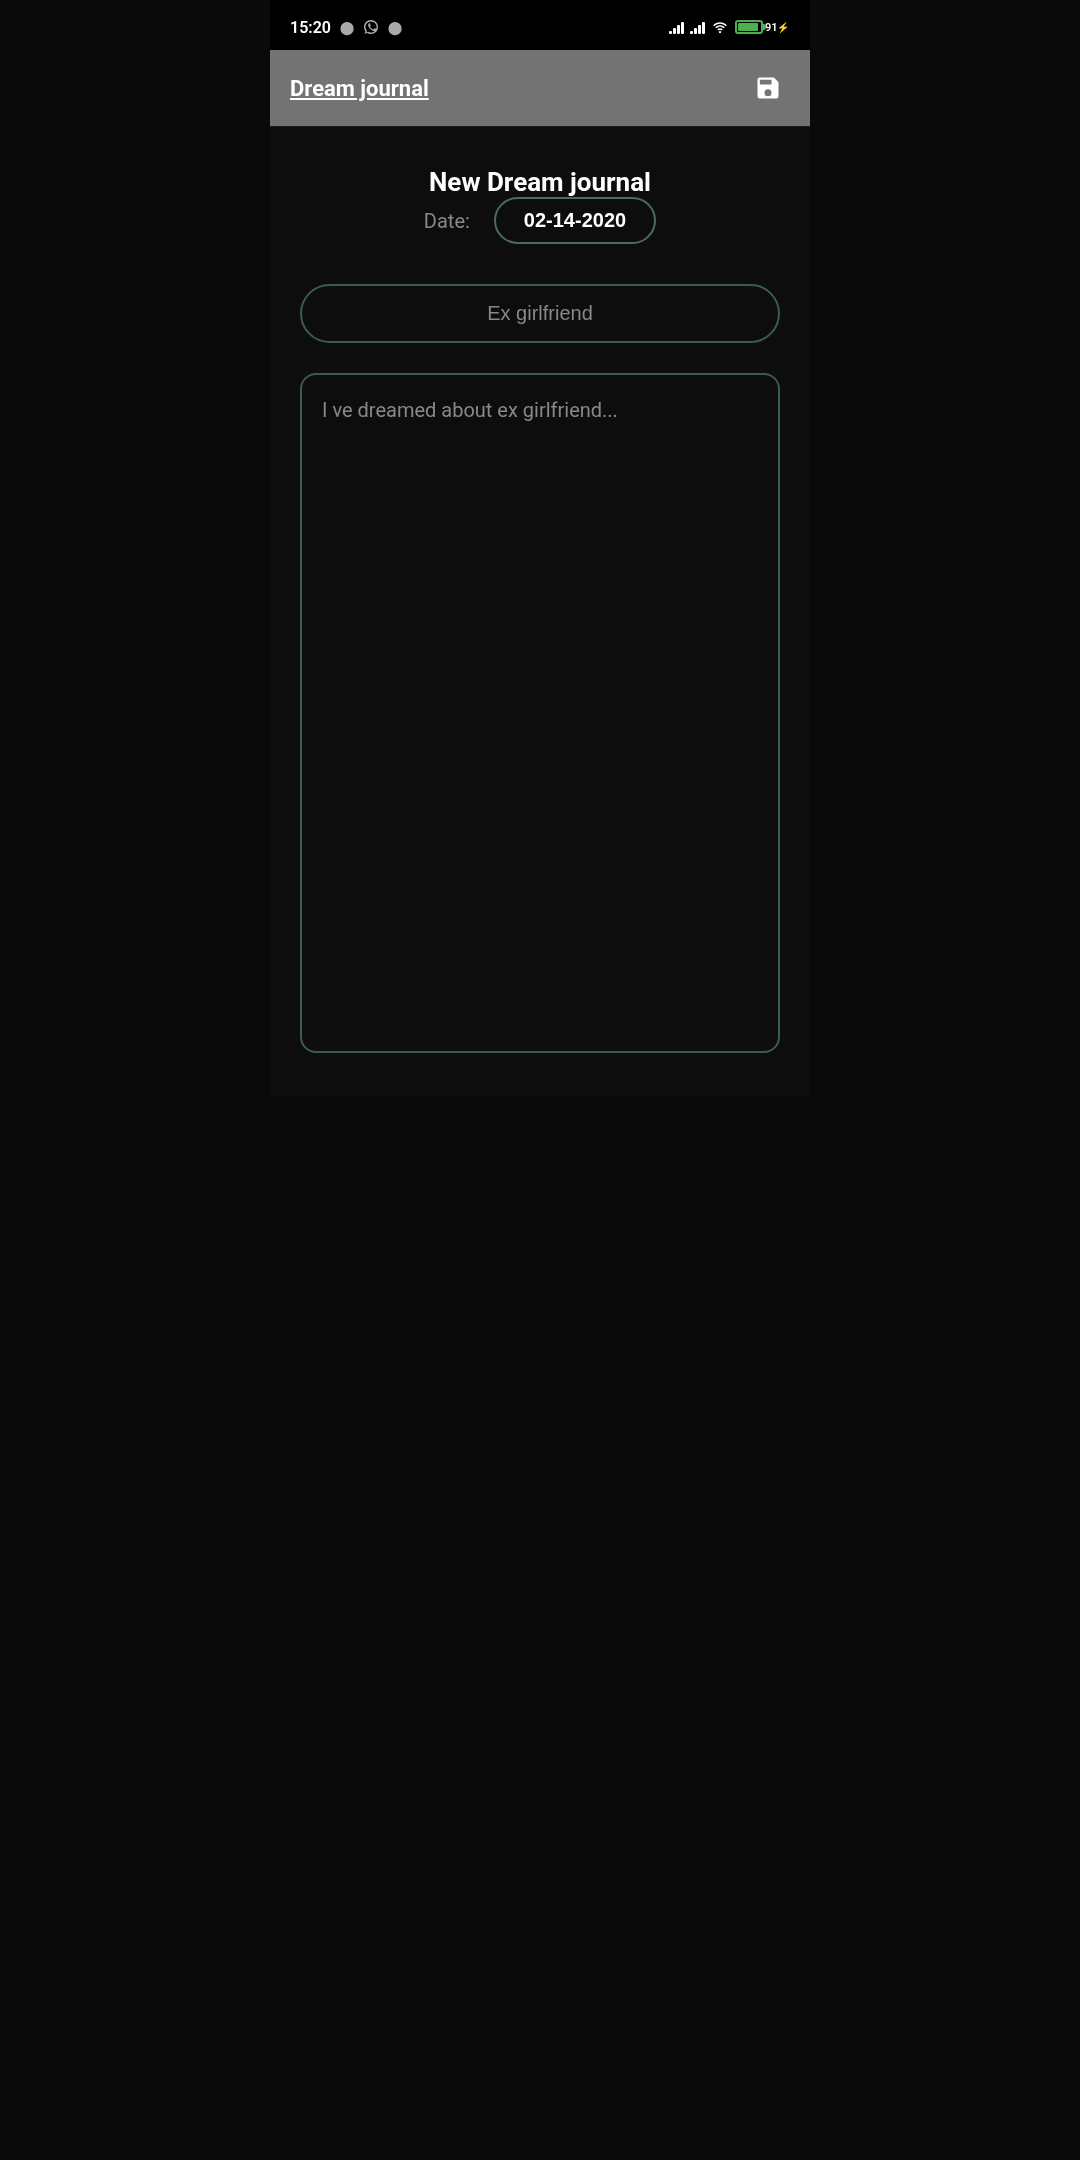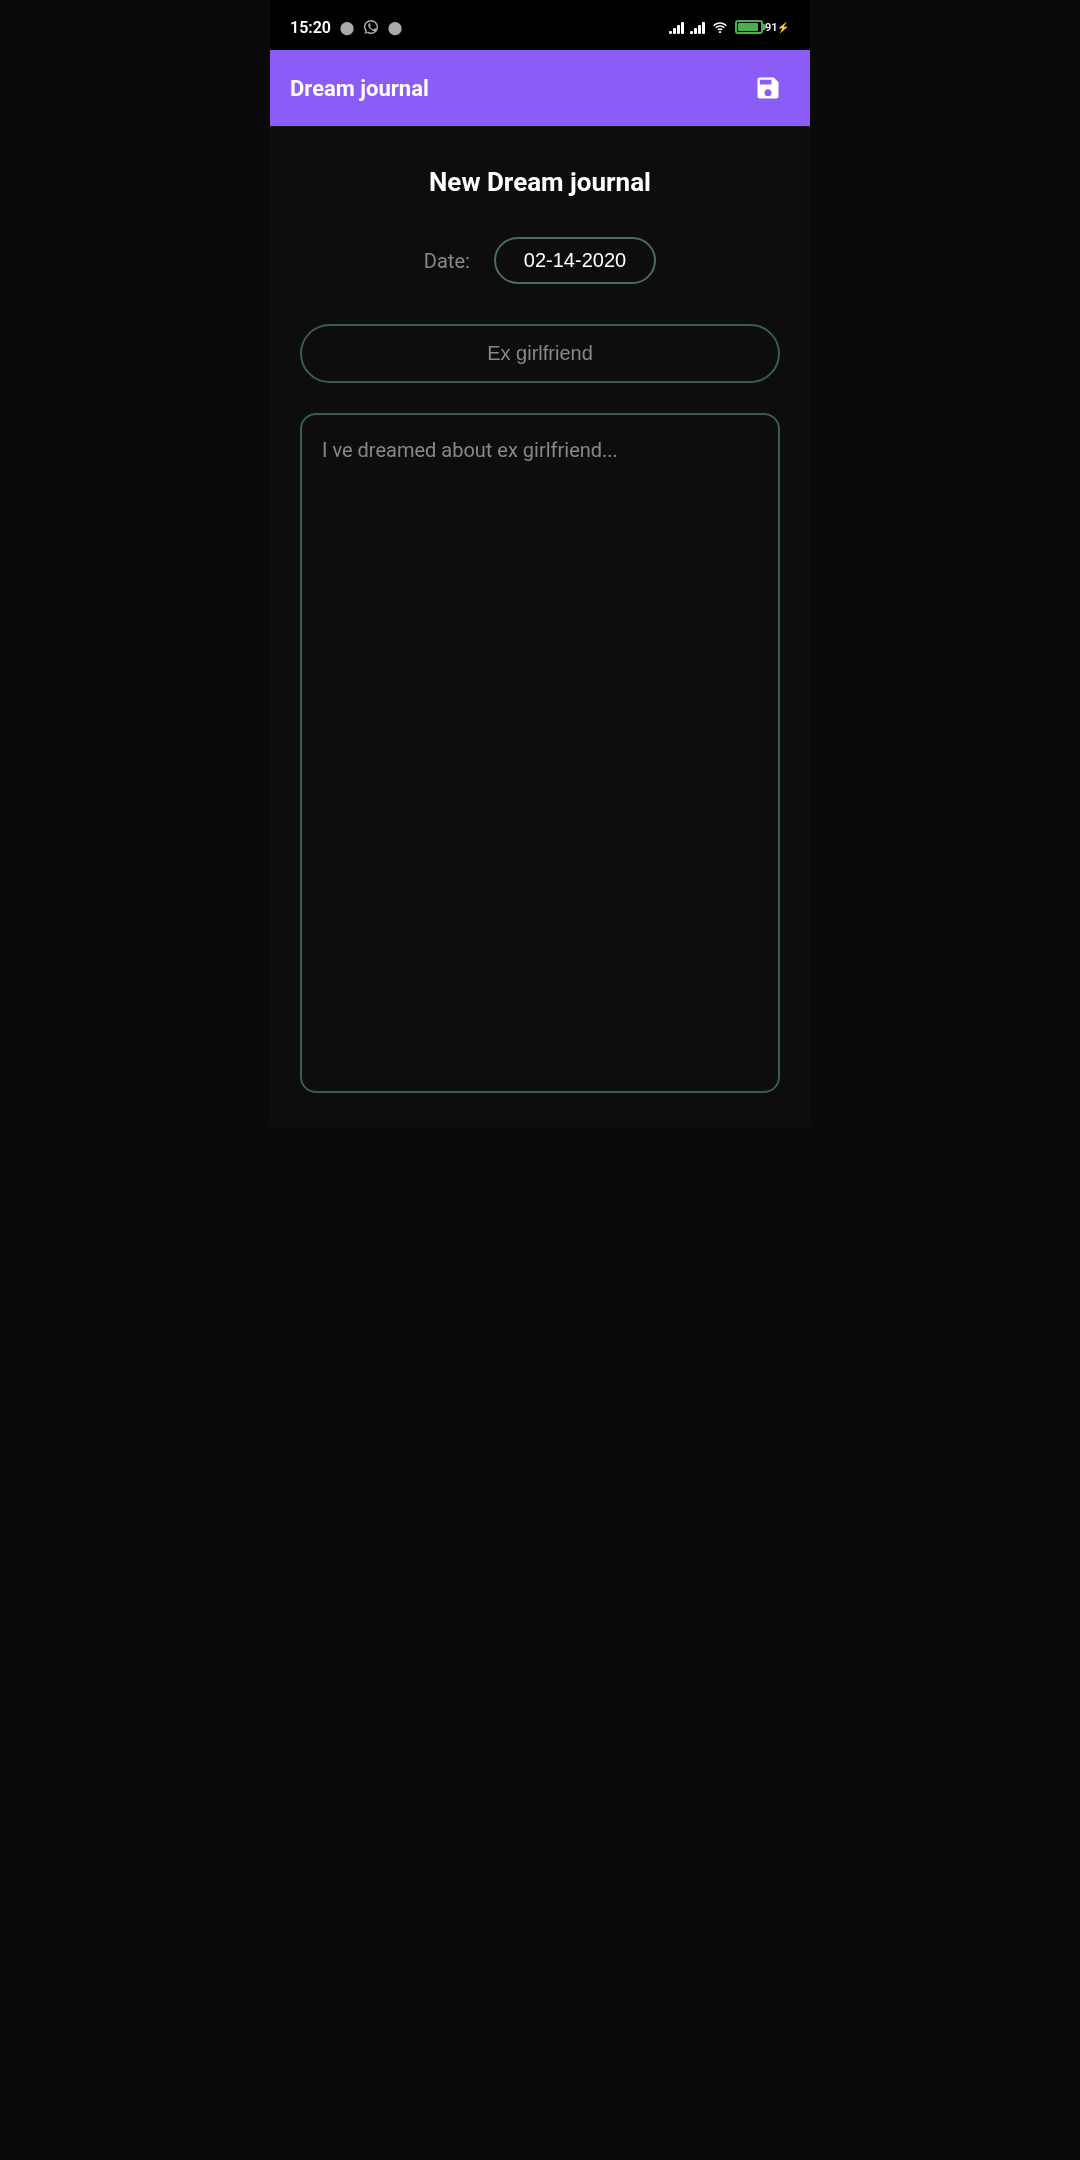--- a/index.html
+++ b/index.html
@@ -124,22 +124,23 @@
       font-size: 10px;
       margin-left: -2px;
     }
 
     
     .app-bar {
       display: flex;
       justify-content: space-between;
       align-items: center;
       padding: 16px 20px;
-      background-color: #8b5cf6;
+      background-color: #737373;
       border-bottom: 1px solid #1a1a1a;
+      text-decoration: underline;
     }
 
     .app-title {
       font-size: 22px;
       font-weight: 700;
       color: #ffffff;
     }
 
     .save-button {
       background: none;
@@ -162,21 +163,20 @@
       padding: 40px 30px 30px 30px;
       background-color: #0d0d0d;
       min-height: calc(1080px - 110px);
     }
 
     .page-heading {
       text-align: center;
       font-size: 26px;
       font-weight: 700;
       color: #ffffff;
-      margin-bottom: 40px;
     }
 
     
     .date-row {
       display: flex;
       align-items: center;
       justify-content: center;
       gap: 24px;
       margin-bottom: 40px;
     }
@@ -187,20 +187,21 @@
     }
 
     .date-badge {
       border: 2px solid #4a6a6a;
       border-radius: 30px;
       padding: 10px 28px;
       font-size: 20px;
       color: #ffffff;
       background: transparent;
       cursor: pointer;
+      font-weight: bold;
     }
 
     
     .title-input {
       width: 100%;
       border: 2px solid #3a5a5a;
       border-radius: 30px;
       padding: 16px 24px;
       font-size: 20px;
       color: #aaaaaa;

